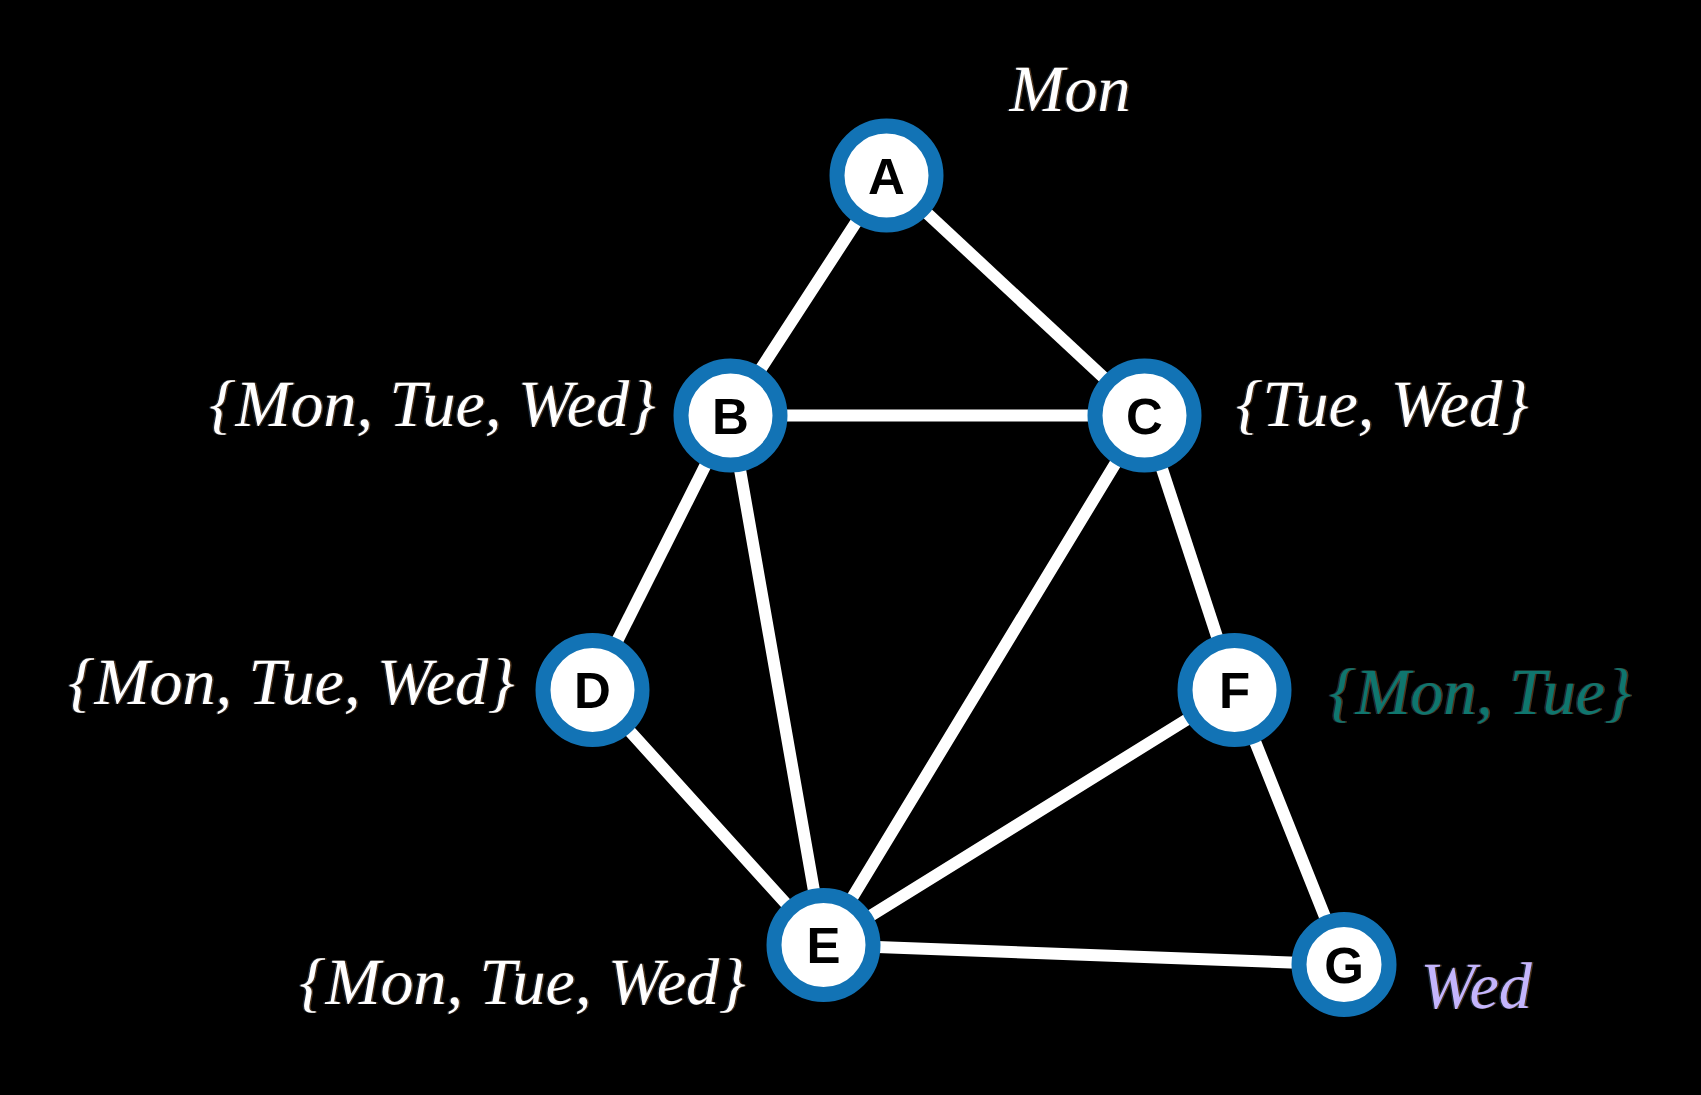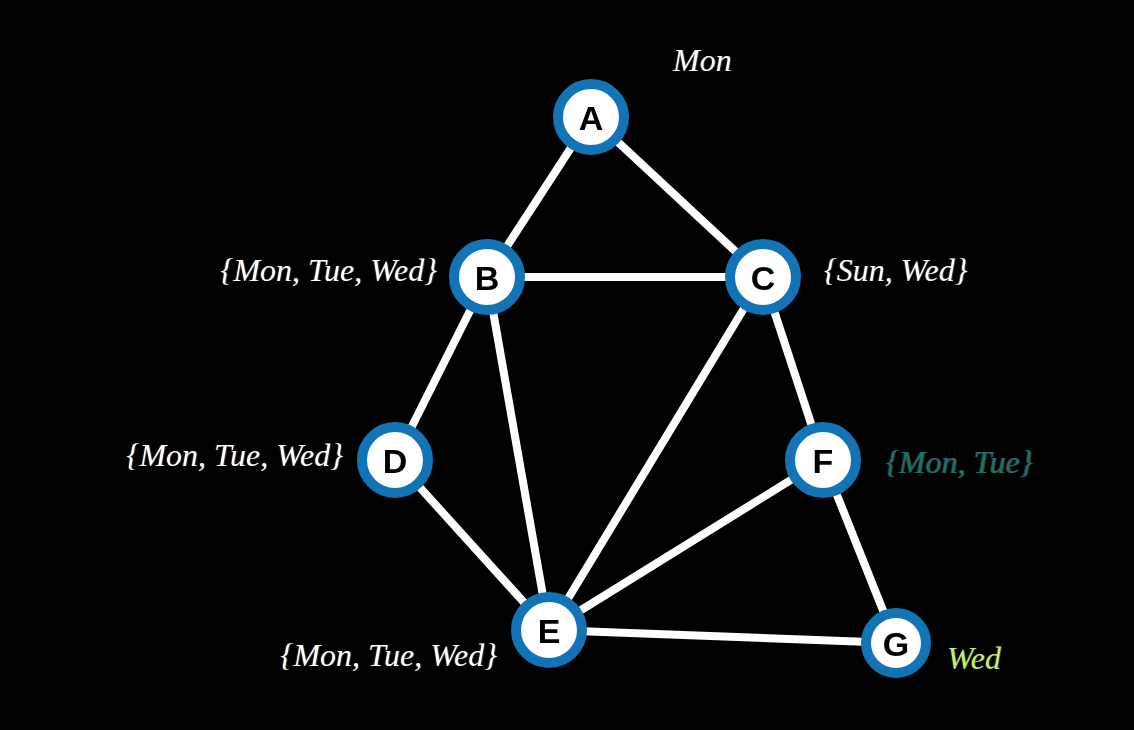--- a/index.html
+++ b/index.html
@@ -39,21 +39,21 @@
     font-size: 34px;
     text-anchor: middle;
     dominant-baseline: central;
     letter-spacing: 0px;
   }
   .domain-label {
     position: absolute;
     color: #ffffff;
     font-family: "Liberation Serif", "DejaVu Serif", serif;
     font-style: italic;
-    font-size: 32px;
+    font-size: 44px;
     white-space: nowrap;
     line-height: 1;
     text-shadow: 1px 0 0 rgba(255,170,90,0.30), -1px 0 0 rgba(120,180,255,0.22);
   }
   .lbl-right { transform: translate(0, -50%); }
   .lbl-left  { transform: translate(-100%, -50%); }
 </style>
 </head>
 <body>
 
@@ -99,19 +99,19 @@
         </g>
         <g>
           <circle class="node-ring" cx="896" cy="643" r="30" fill="#ffffff" stroke="#1273b5"></circle>
           <text class="node-letter" x="896" y="644">G</text>
         </g>
       </g>
   </svg>
   <div id="labels-layer">
       <div class="domain-label lbl-right" style="left: 673px; top: 60px; color: rgb(255, 255, 255);">Mon</div>
       <div class="domain-label lbl-left" style="left: 437px; top: 270px; color: rgb(255, 255, 255);">{Mon, Tue, Wed}</div>
-      <div class="domain-label lbl-right" style="left: 824px; top: 270px; color: rgb(255, 255, 255);">{Sun, Wed}</div>
+      <div class="domain-label lbl-right" style="left: 824px; top: 270px; color: rgb(255, 255, 255);">{Tue, Wed}</div>
       <div class="domain-label lbl-left" style="left: 343px; top: 455px; color: rgb(255, 255, 255);">{Mon, Tue, Wed}</div>
       <div class="domain-label lbl-left" style="left: 497px; top: 655px; color: rgb(255, 255, 255);">{Mon, Tue, Wed}</div>
       <div class="domain-label lbl-right" style="left: 886px; top: 462px; color: #0f766e;">{Mon, Tue}</div>
-      <div class="domain-label lbl-right" style="left: 947px; top: 658px; color: #bef264;">Wed</div>
+      <div class="domain-label lbl-right" style="left: 947px; top: 658px; color: #c4b5fd;">Wed</div>
     </div>
 </div>
 
 </body></html>

